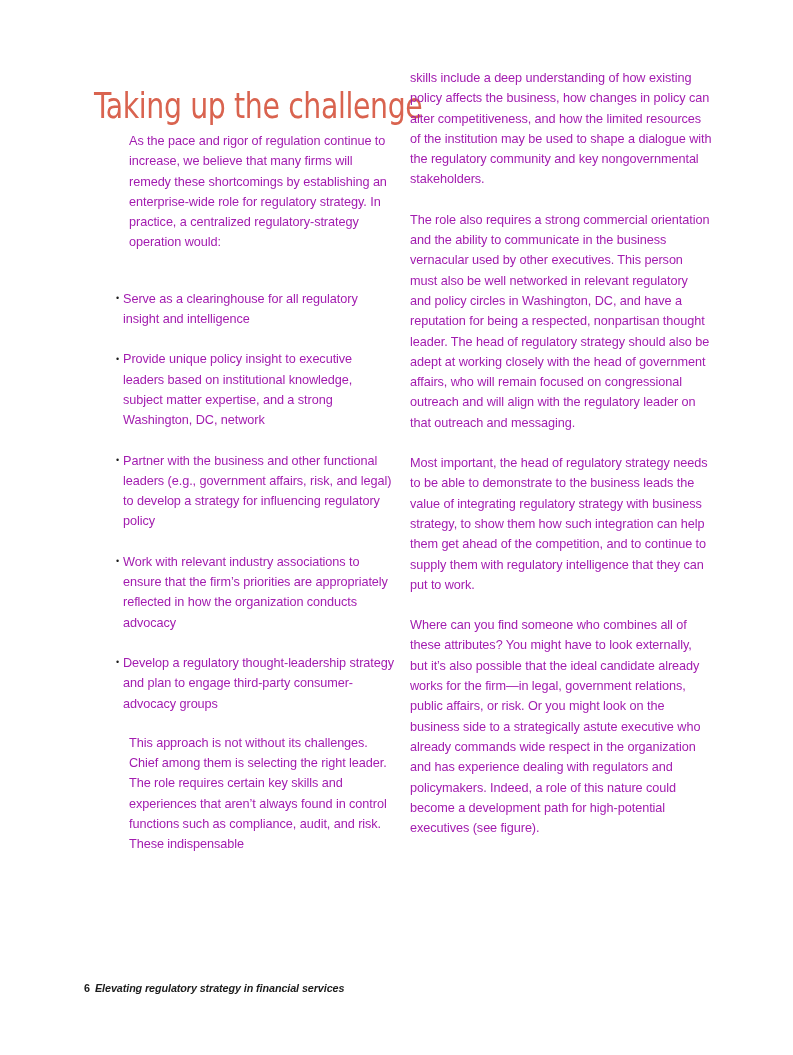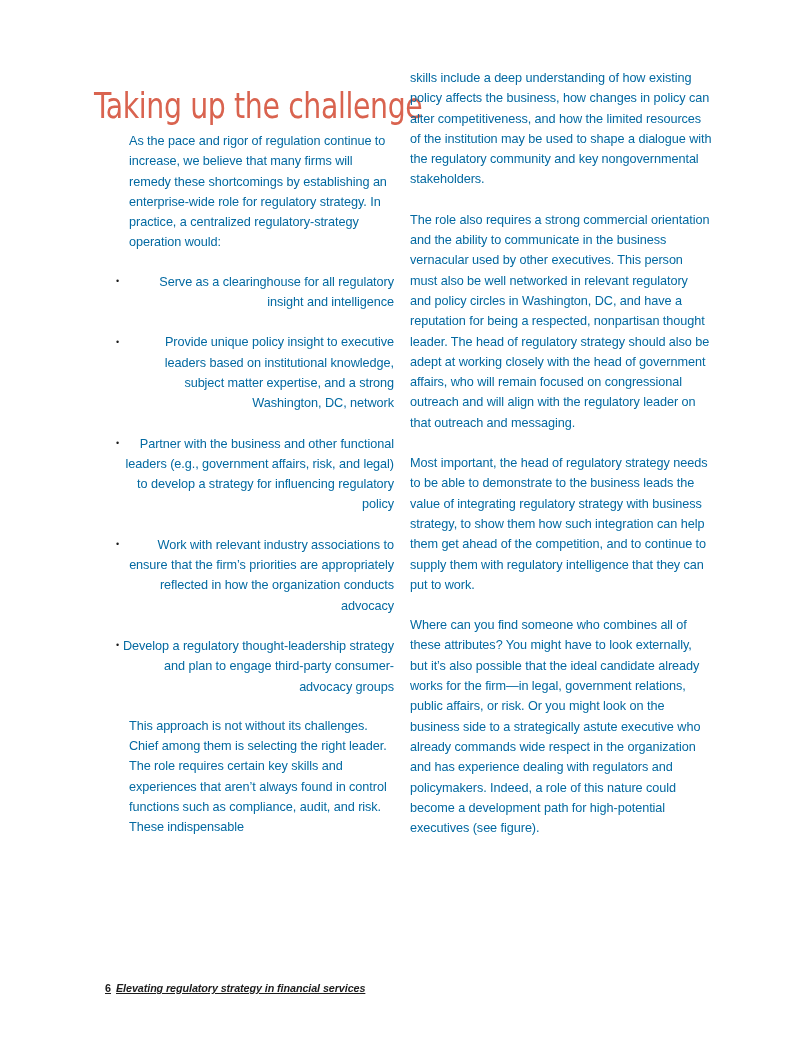--- a/index.html
+++ b/index.html
@@ -33,21 +33,21 @@
     transform-origin: left top;
     white-space: nowrap;
   }
 
   
   .col {
     position: absolute;
     top: 0;
     font-size: 12.7px;
     line-height: 20.3px;
-    color: #0369a1;
+    color: #a21caf;
     letter-spacing: -0.07px;
   }
   .col-left {
     left: 94px;
     width: 300px;
     top: 131px;
   }
   .col-right {
     left: 410px;
     width: 302px;
@@ -60,23 +60,22 @@
     text-align: left;
   }
   p.para.tight {
     margin-bottom: 0;
     margin-left: 35px;
   }
 
   
   ul.bullets {
     list-style: none;
-    margin: 19px 0 19px 0;
+    margin: 36px 0 19px 0;
     padding: 0 0 0 23px;
-    text-align: right;
   }
   ul.bullets > li {
     position: relative;
     margin: 0 0 20px 0;
     padding: 0 0 0 6px;
     line-height: 20.3px;
   }
   ul.bullets > li:last-child {
     margin-bottom: 0;
   }
@@ -86,27 +85,26 @@
     left: -1px;
     top: -0.5px;
     font-size: 9px;
     line-height: 20.3px;
     color: #1b1b1b;
   }
 
   
   .footer {
     position: absolute;
-    left: 105px;
+    left: 84px;
     top: 981px;
     font-size: 10.8px;
     line-height: 14px;
     color: #1b1b1b;
     font-weight: bold;
-    text-decoration: underline;
   }
   .footer .folio {
     font-style: normal;
     margin-right: 5px;
   }
   .footer .footer-title {
     font-style: italic;
     letter-spacing: -0.1px;
   }
 </style>

